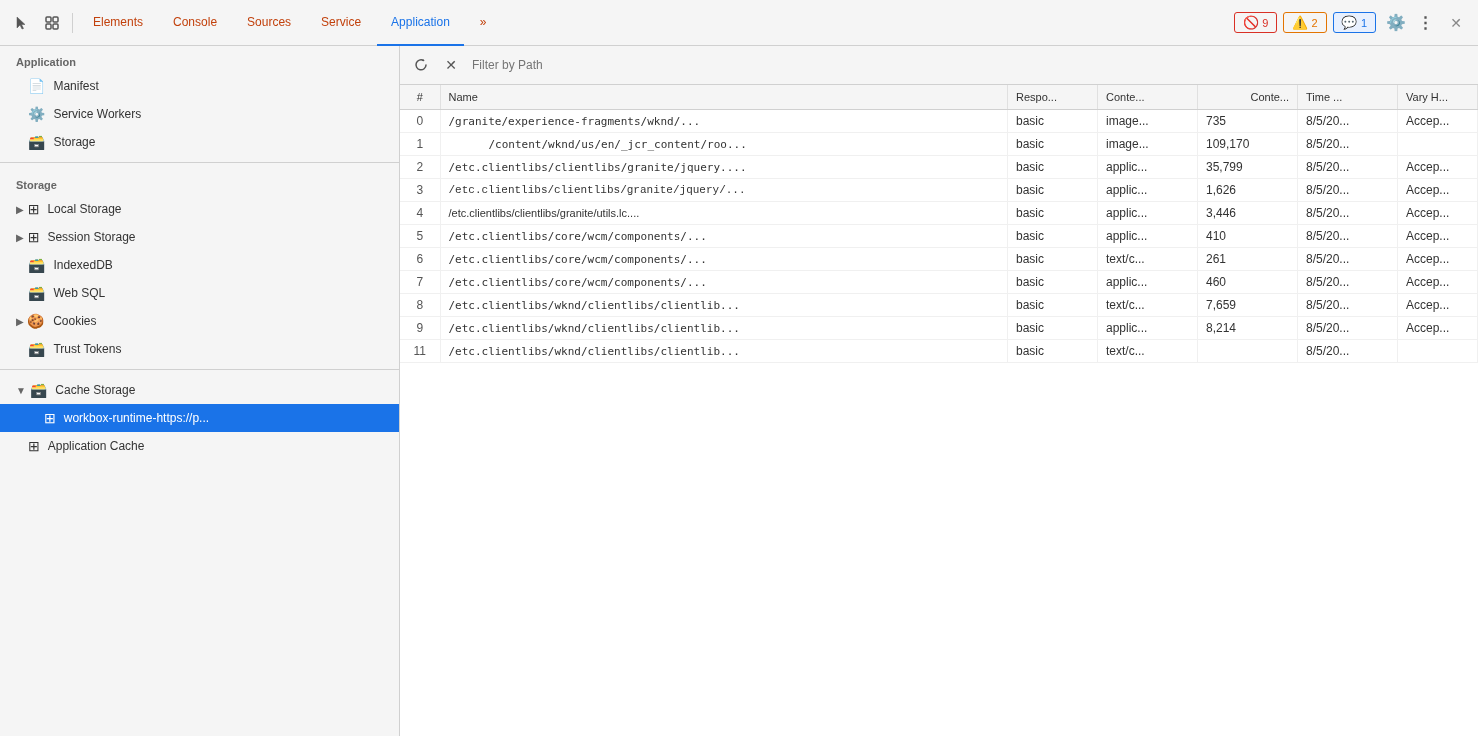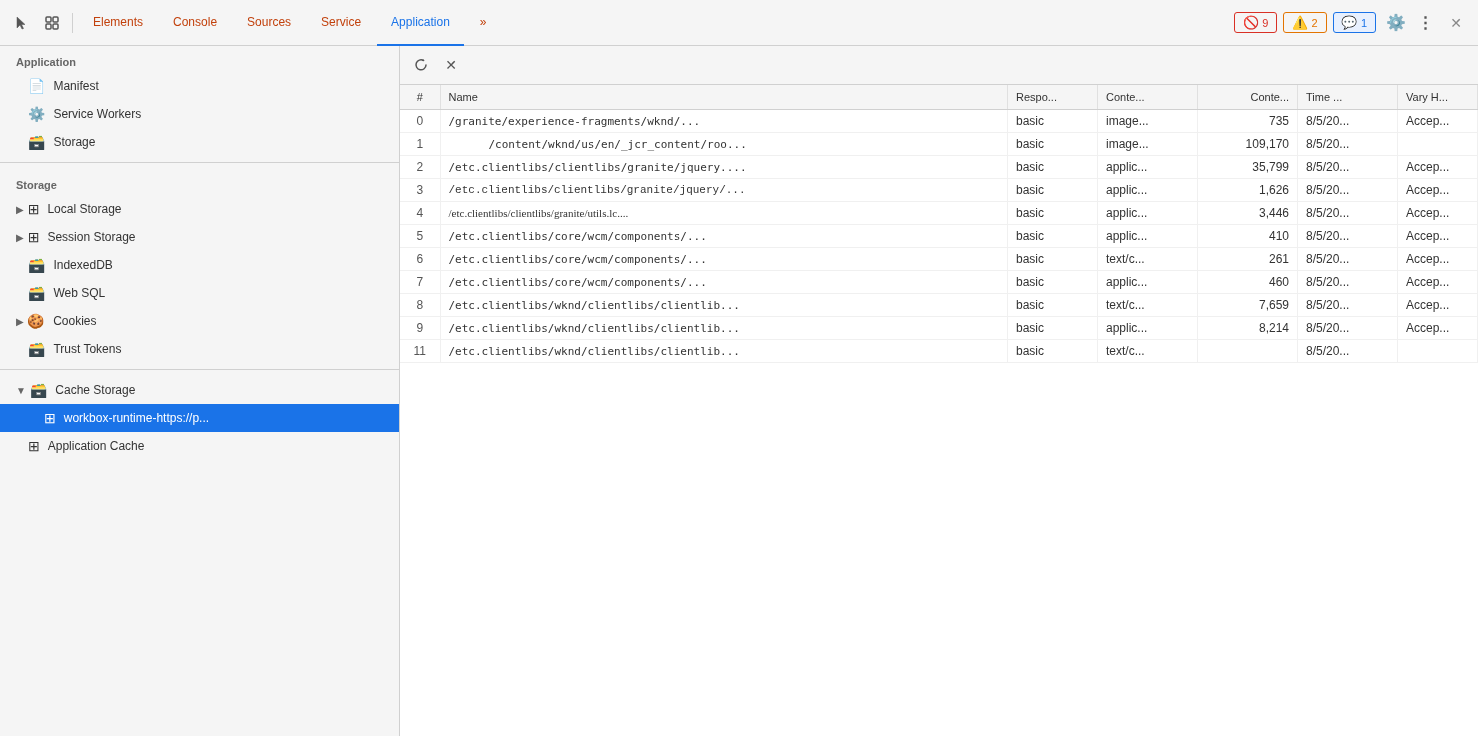--- a/index.html
+++ b/index.html
@@ -97,21 +97,21 @@
       text-overflow: ellipsis;
     }
     .col-num { width: 40px; text-align: center; }
     .col-name { min-width: 400px; margin-left: 20px; }
     .col-response { width: 90px; margin-top: 19px; }
     .col-content-type { width: 100px; }
     .col-content-length { width: 100px; text-align: right; }
     .col-time { width: 100px; }
     .col-vary { width: 80px; }
     td.num { text-align: center; color: #555; }
-    td.right { text-align: right; }
+    td.right { }
   </style>
 </head>
 <body>
 
 <div class="devtools-toolbar">
   <button class="toolbar-icon-btn">
     <svg width="16" height="16" viewBox="0 0 16 16" fill="none">
       <path d="M3 2 L3 13 L6 10 L8 14 L9.5 13.5 L7.5 9.5 L11 9.5 Z" fill="#555" stroke="#555" stroke-width="0.5"></path>
     </svg>
   </button>
@@ -224,20 +224,21 @@
     <div class="filter-bar">
       <button class="filter-btn" title="Refresh">
         <svg width="14" height="14" viewBox="0 0 14 14" fill="none">
           <path d="M12 7A5 5 0 1 1 9.5 2.5" stroke="#555" stroke-width="1.5" fill="none" stroke-linecap="round"></path>
           <path d="M9 1 L10.5 3 L8 3 Z" fill="#555"></path>
         </svg>
       </button>
       <button class="filter-btn" title="Clear">
         <span style="font-size:14px; color:#555;">✕</span>
       </button>
+      <input class="filter-input" type="text" placeholder="Filter by Path" style="">
     </div>
 
     <div class="data-table">
       <table>
         <thead>
           <tr>
             <th class="col-num">#</th>
             <th class="col-name">Name</th>
             <th class="col-response">Respo...</th>
             <th class="col-content-type">Conte...</th>
@@ -278,21 +279,21 @@
       <td class="num">3</td>
       <td class="col-name" style="font-family: Liberation Mono, monospace; font-size:11px;">/etc.clientlibs/clientlibs/granite/jquery/...</td>
       <td>basic</td>
       <td>applic...</td>
       <td class="right">1,626</td>
       <td>8/5/20...</td>
       <td>Accep...</td>
     </tr>
             <tr>
       <td class="num">4</td>
-      <td class="col-name" style="font-family: Liberation Serif, serif; font-size:11px;">/etc.clientlibs/clientlibs/granite/utils.lc....</td>
+      <td class="col-name" style="font-family: Liberation Sans, sans-serif; font-size:11px;">/etc.clientlibs/clientlibs/granite/utils.lc....</td>
       <td>basic</td>
       <td>applic...</td>
       <td class="right">3,446</td>
       <td>8/5/20...</td>
       <td>Accep...</td>
     </tr>
             <tr>
       <td class="num">5</td>
       <td class="col-name" style="font-family: monospace; font-size:11px;">/etc.clientlibs/core/wcm/components/...</td>
       <td>basic</td>

